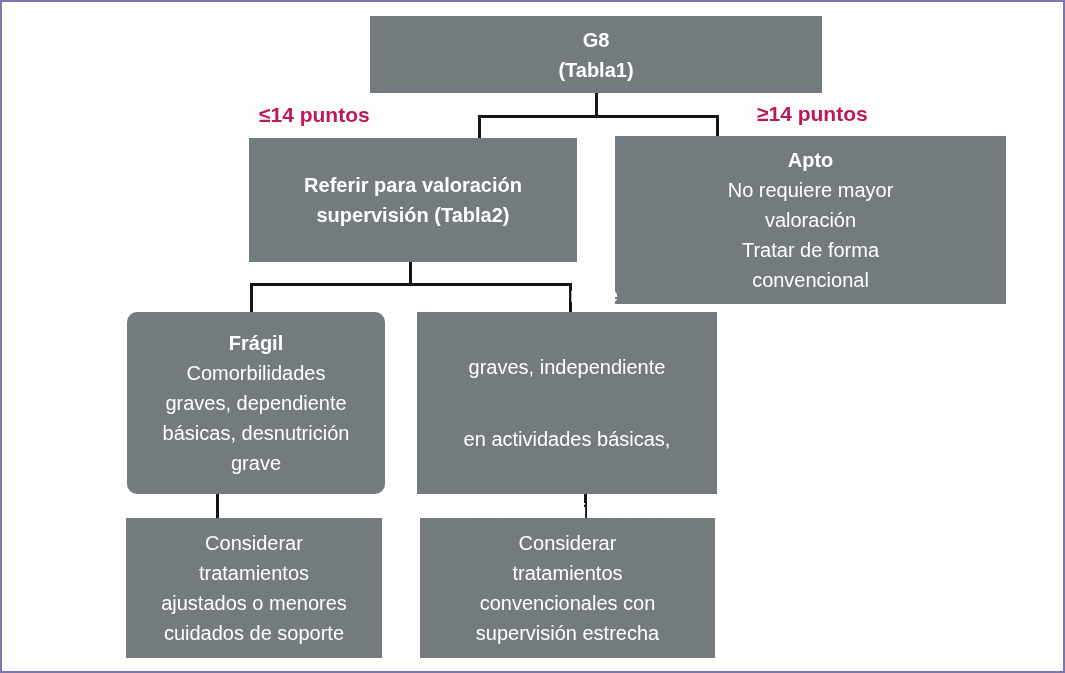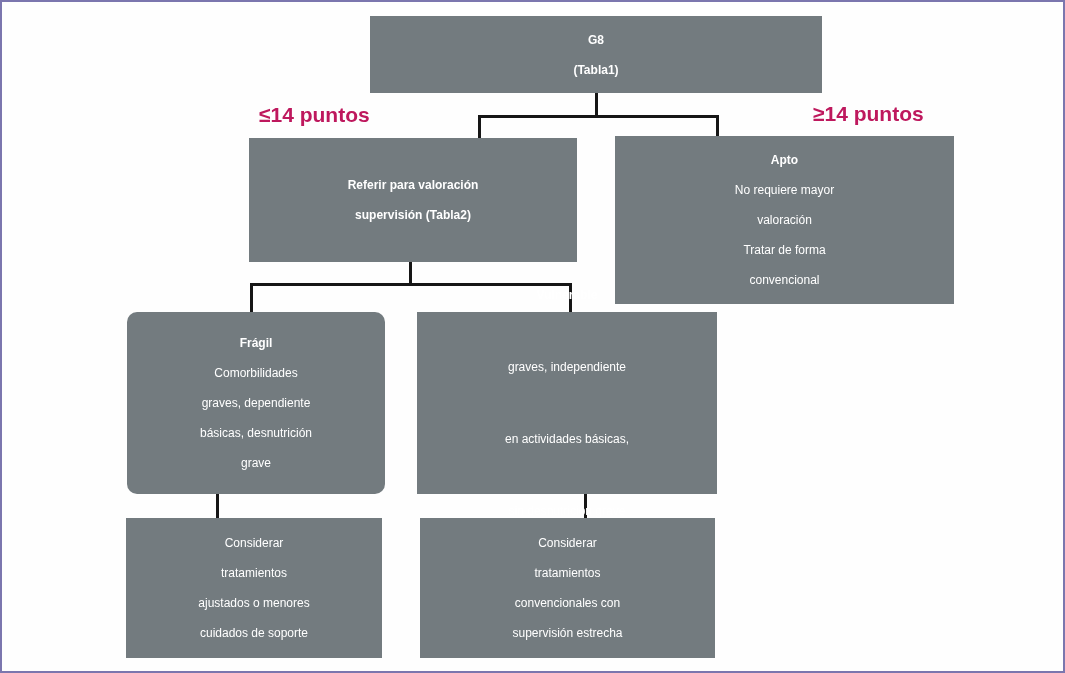--- a/index.html
+++ b/index.html
@@ -19,57 +19,57 @@
   }
   .node {
     position: absolute;
     background: #737b7f;
     color: #ffffff;
     display: flex;
     flex-direction: column;
     justify-content: center;
     align-items: center;
     text-align: center;
-    font-size: 12px;
+    font-size: 20px;
     line-height: 30px;
   }
   .node .t { font-weight: bold; }
   .conn {
     position: absolute;
     background: #161616;
   }
   .branch-label {
     position: absolute;
     color: #be185d;
     font-size: 21px;
     font-weight: bold;
     white-space: nowrap;
   }
   
   #node-g8            { left: 368px; top: 14px;  width: 452px; height: 77px;  }
   #node-referir       { left: 247px; top: 136px; width: 328px; height: 124px; text-align: right; }
-  #node-apto          { left: 613px; top: 134px; width: 339px; height: 168px; }
+  #node-apto          { left: 613px; top: 134px; width: 391px; height: 168px; }
   #node-fragil        { left: 125px; top: 310px; width: 258px; height: 182px; border-radius: 10px; }
   #node-vulnerable    { left: 415px; top: 310px; width: 300px; height: 182px; gap: 42px; }
   #node-plan-fragil   { left: 124px; top: 516px; width: 256px; height: 140px; }
   #node-plan-vulnerable { left: 418px; top: 516px; width: 295px; height: 140px; }
   
   #conn-g8-down        { left: 593px; top: 91px;  width: 3px;   height: 24px; }
   #conn-split1-h       { left: 476px; top: 113px; width: 241px; height: 3px;  }
   #conn-to-referir     { left: 476px; top: 113px; width: 3px;   height: 23px; }
   #conn-to-apto        { left: 714px; top: 113px; width: 3px;   height: 21px; }
   #conn-referir-down   { left: 407px; top: 260px; width: 3px;   height: 24px; }
   #conn-split2-h       { left: 248px; top: 281px; width: 322px; height: 3px;  }
   #conn-to-fragil      { left: 248px; top: 281px; width: 3px;   height: 29px; }
   #conn-to-vulnerable  { left: 567px; top: 281px; width: 3px;   height: 29px; }
   #conn-fragil-plan    { left: 214px; top: 492px; width: 3px;   height: 24px; }
   #conn-vulnerable-plan{ left: 582px; top: 492px; width: 3px;   height: 24px; }
   
   #label-low  { left: 257px; top: 101px; }
-  #label-high { left: 811px; top: 100px; text-align: center; }
+  #label-high { left: 755px; top: 100px; text-align: center; }
 </style>
 </head>
 <body>
 
 <div id="canvas">
 
   <div class="branch-label" id="label-low">≤14 puntos</div>
   <div class="branch-label" id="label-high">≥14 puntos</div>
 
   <div class="conn" id="conn-g8-down"></div>

